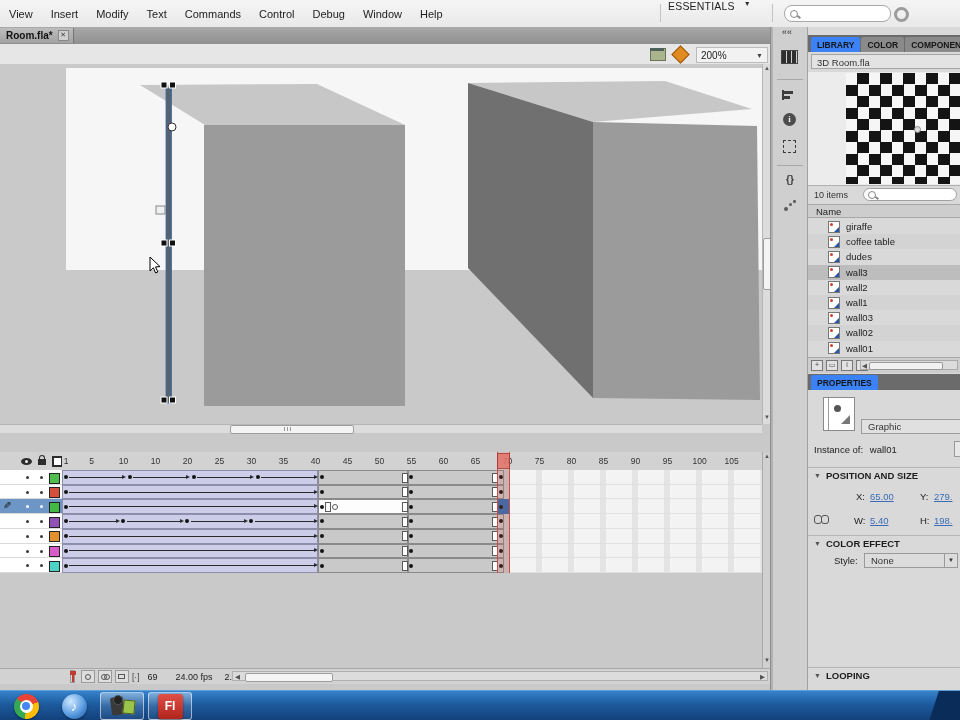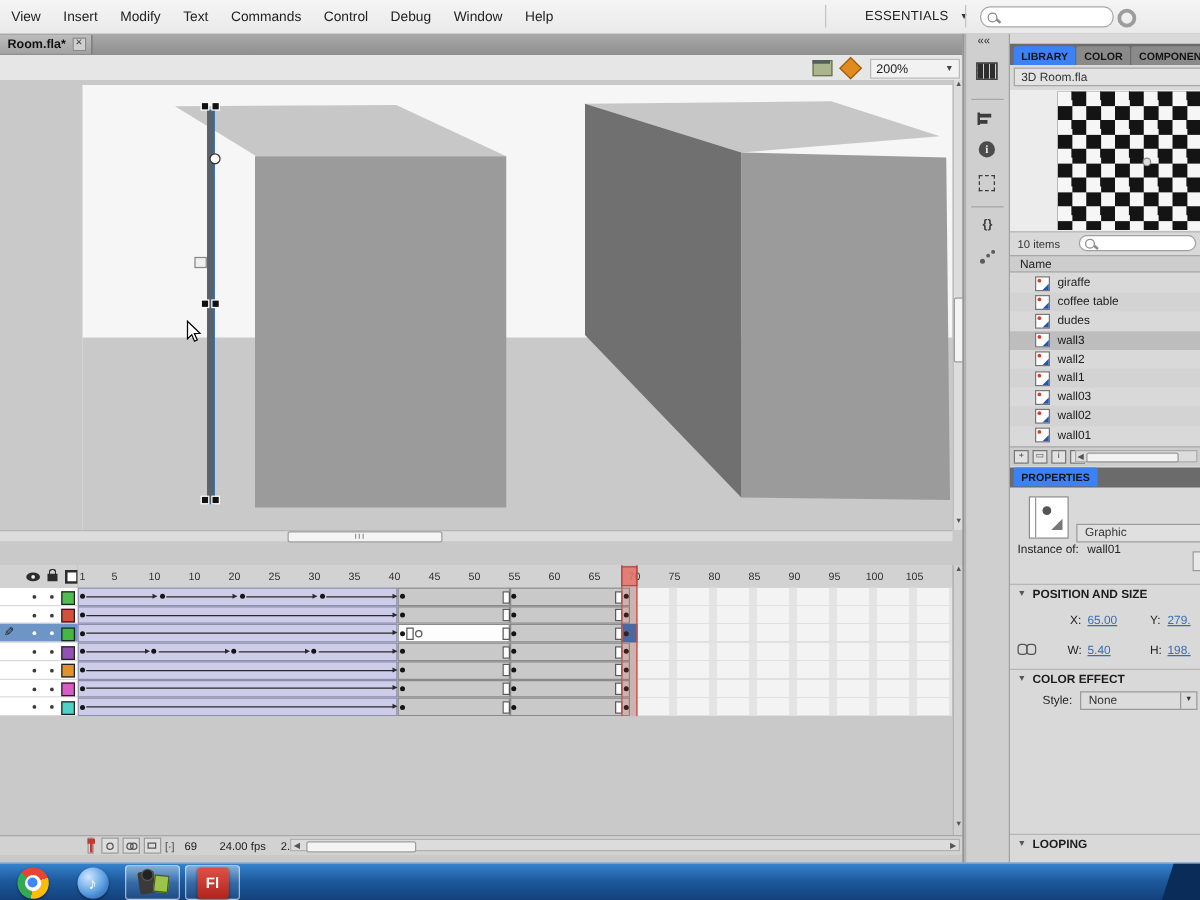--- a/index.html
+++ b/index.html
@@ -5,22 +5,22 @@
   html,body{margin:0;padding:0;background:#000;}
   #app{position:relative;width:960px;height:720px;overflow:hidden;
        font-family:"Liberation Sans",sans-serif;background:#c9c9c9;
        -webkit-font-smoothing:antialiased;}
   .abs{position:absolute;}
   
   #menubar{left:0;top:0;width:960px;height:27px;background:linear-gradient(#f5f5f5,#e9e9e9);
            border-bottom:1px solid #c2c2c2;display:flex;align-items:center;}
   .menu-item{font-size:11px;color:#222;padding:0 9px;line-height:26px;cursor:default;}
   .mb-sep{position:absolute;top:4px;width:1px;height:18px;background:#c4c4c4;}
-  #workspace{position:absolute;left:668px;top:0;height:26px;display:flex;align-items:center;
-             font-size:10.5px;color:#222;letter-spacing:.2px;margin-left:24px;}
+  #workspace{position:absolute;left:668px;top:0;height:26px;display:flex;
+             font-size:10.5px;color:#222;letter-spacing:.2px;}
   #workspace .caret{margin-left:9px;font-size:7px;color:#333;}
   #top-search{position:absolute;left:784px;top:5px;width:100px;height:15px;background:#fff;
               border:1px solid #a8a8a8;border-radius:8px;display:flex;align-items:center;padding-left:5px;}
   .mag{width:6px;height:6px;border:1.5px solid #8a8a8a;border-radius:50%;position:relative;}
   .mag::after{content:"";position:absolute;width:4px;height:1.5px;background:#8a8a8a;
               right:-3.5px;bottom:-1px;transform:rotate(40deg);}
   #cslive-ring{position:absolute;left:894px;top:7px;width:9px;height:9px;border:3px solid #9c9c9c;border-radius:50%;}
   
   #tabbar{left:0;top:27px;width:770px;height:17px;background:linear-gradient(#a9a9a9,#8f8f8f);
           border-bottom:1px solid #7c7c7c;}
@@ -136,28 +136,28 @@
   .lib-row.sel{background:#bdbdbd;}
   .gsym{position:relative;width:10px;height:10px;background:#fff;border:1px solid #777;margin:0 6px 0 20px;flex:none;}
   .gsym .d{position:absolute;left:1px;top:1px;width:3px;height:3px;background:#cf4030;border-radius:50%;}
   .gsym .t{position:absolute;right:0;bottom:0;width:0;height:0;border-left:5px solid transparent;border-bottom:5px solid #2a56a8;}
   .lib-label{font-size:9.5px;color:#1c1c1c;}
   #lib-foot{position:absolute;left:0;top:330px;width:153px;height:15px;background:#cdcdcd;border-top:1px solid #a8a8a8;display:flex;align-items:center;}
   .lf-ic{width:10px;height:9px;border:1px solid #777;background:#e2e2e2;margin-left:3px;font-size:7px;line-height:8px;text-align:center;color:#444;}
   #lib-hscroll{position:absolute;left:52px;top:2px;width:98px;height:10px;background:#dcdcdc;border:1px solid #aaa;box-sizing:border-box;}
   #lib-hthumb{position:absolute;left:8px;top:0.5px;width:72px;height:6.5px;background:#f2f2f2;border:1px solid #999;border-radius:2px;}
   
-  #prop-tabbar{position:absolute;left:0;top:347px;width:153px;height:16px;background:#6b6b6b;display:flex;align-items:flex-start;padding-left:3px;box-sizing:border-box;}
+  #prop-tabbar{position:absolute;left:0;top:347px;width:153px;height:16px;background:#6b6b6b;display:flex;align-items:center;padding-left:3px;box-sizing:border-box;}
   #prop-sym-box{position:absolute;left:15px;top:370px;width:30px;height:32px;background:#fff;border:1px solid #8a8a8a;}
   #prop-sym-box .vl{position:absolute;left:4px;top:0;width:1px;height:32px;background:#999;}
   #prop-sym-box .d{position:absolute;left:10px;top:7px;width:7px;height:7px;background:#555;border-radius:50%;}
   #prop-sym-box .t{position:absolute;right:4px;bottom:6px;width:0;height:0;border-left:9px solid transparent;border-bottom:9px solid #777;}
   #prop-type{position:absolute;left:53px;top:392px;width:105px;height:15px;background:#e0e0e0;border:1px solid #9c9c9c;
              font-size:9.5px;color:#333;line-height:14px;padding-left:6px;box-sizing:border-box;}
-  #prop-instance{position:absolute;left:6px;top:407px;font-size:9.5px;color:#222;}
+  #prop-instance{position:absolute;left:6px;top:417px;font-size:9.5px;color:#222;}
   #prop-swap{position:absolute;left:146px;top:414px;width:12px;height:14px;background:#e8e8e8;border:1px solid #999;}
   .sec-hd{position:absolute;left:0;width:153px;height:16px;border-top:1px solid #b6b6b6;font-size:9.5px;font-weight:bold;color:#1d1d1d;
           line-height:16px;padding-left:18px;box-sizing:border-box;}
   .sec-hd .tri{position:absolute;left:6px;top:0px;font-size:7px;color:#555;}
   .pv-label{position:absolute;font-size:9.5px;color:#222;}
   .pv-value{position:absolute;font-size:9.5px;color:var(--value-link);text-decoration:underline;white-space:nowrap;}
   .linkic{position:absolute;left:6px;top:488px;width:13px;height:8px;}
   .linkic i{position:absolute;top:0;width:6px;height:7px;border:1.5px solid #555;border-radius:3px;}
   #style-dd{position:absolute;left:56px;top:526px;width:94px;height:15px;background:#dcdcdc;border:1px solid #9a9a9a;box-sizing:border-box;}
   #style-dd .v{position:absolute;left:6px;top:1px;font-size:9.5px;color:#333;}

